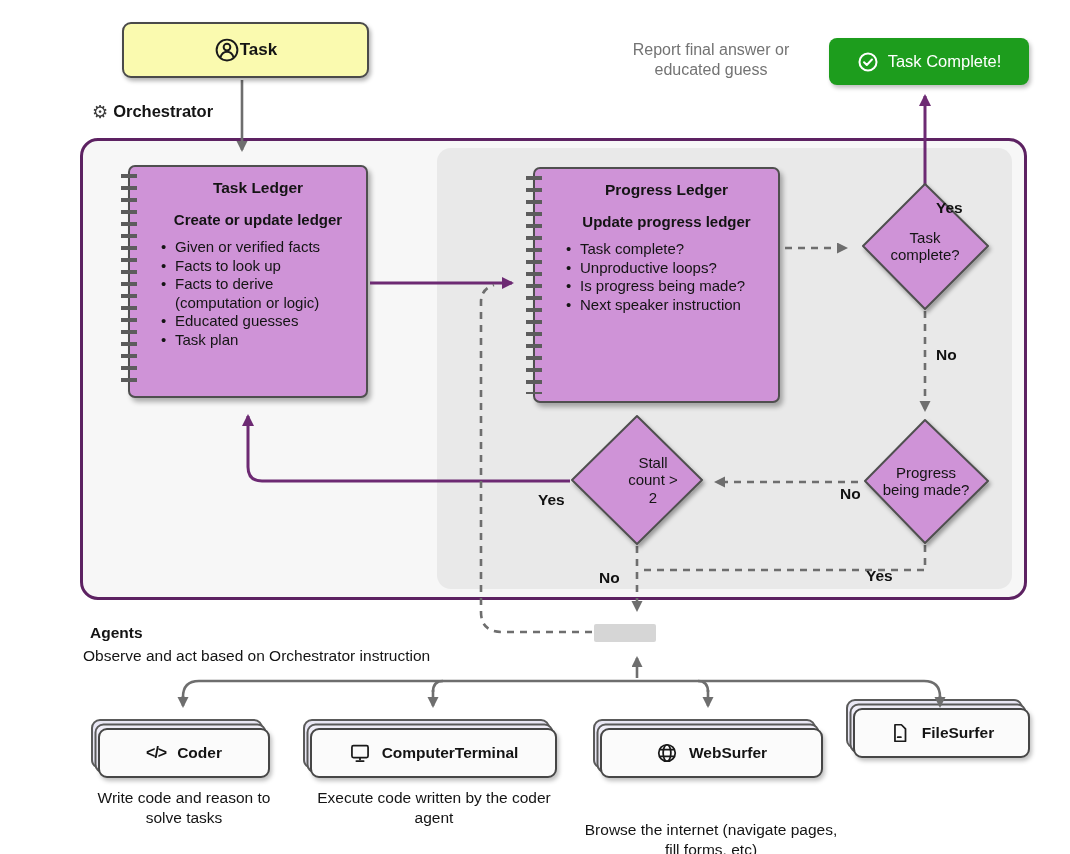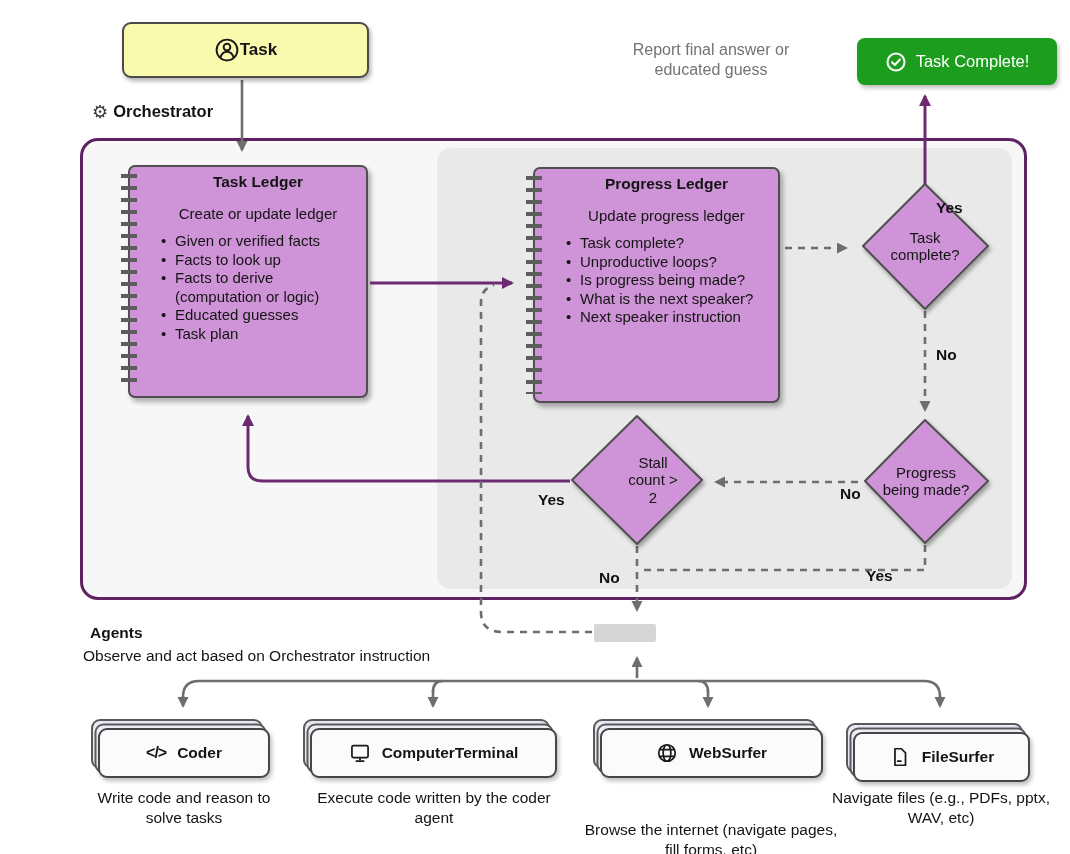--- a/index.html
+++ b/index.html
@@ -16,38 +16,38 @@
 
   .orch-label{left:92px;top:102px;display:flex;align-items:center;gap:5px;
     font-size:16.5px;font-weight:bold;z-index:4;}
   .gear{font-size:18px;font-weight:normal;color:#3c3c3c;line-height:1;}
 
   .report-note{left:602px;top:40px;width:218px;text-align:center;
     font-size:16px;line-height:1.28;color:#737373;z-index:4;}
 
   .complete-btn{left:829px;top:38px;width:200px;height:47px;background:#1d9d1d;
     border-radius:8px;display:flex;align-items:center;justify-content:center;gap:9px;
-    color:#ffffff;font-size:16.5px;box-shadow:2px 3px 4px rgba(0,0,0,0.25);z-index:4;margin-left:28px;}
+    color:#ffffff;font-size:16.5px;box-shadow:2px 3px 4px rgba(0,0,0,0.25);z-index:4;}
 
   
   .orch-box{left:80px;top:138px;width:947px;height:462px;background:#f7f7f7;
     border:3px solid #5d2262;border-radius:18px;box-sizing:border-box;z-index:1;}
   .inner-panel{left:437px;top:148px;width:575px;height:441px;background:#e9e9e9;
     border-radius:14px;z-index:1;}
 
   
   .ledger{background:#cf93d7;border:2px solid #4f4f4f;border-radius:7px;
     box-sizing:border-box;box-shadow:3px 4px 5px rgba(0,0,0,0.3);
-    padding:6px 8px 8px 28px;z-index:2;}
+    padding:12px 8px 8px 28px;z-index:2;}
   .ledger::before{content:"";position:absolute;left:-9px;top:7px;bottom:7px;width:16px;
     background:repeating-linear-gradient(to bottom,#5c5c5c 0 4px,transparent 4px 12px);}
   .task-ledger{left:128px;top:165px;width:240px;height:233px;}
   .progress-ledger{left:533px;top:167px;width:247px;height:236px;}
   .ledger-title{text-align:center;font-weight:bold;font-size:15.5px;margin-bottom:14px;}
-  .ledger-sub{text-align:center;font-size:15px;margin-bottom:10px;}
+  .ledger-sub{text-align:center;font-size:15px;margin-bottom:10px;font-weight:bold;}
   .ledger ul{list-style:none;margin:0;padding:0;font-size:15px;line-height:1.24;}
   .ledger li{position:relative;padding-left:17px;}
   .ledger li::before{content:"•";position:absolute;left:3px;}
 
   
   .dmd-label{transform:translate(-50%,-50%);text-align:center;font-size:15px;
     line-height:1.15;z-index:4;}
   .edge-label{font-size:15.5px;font-weight:bold;color:#111111;z-index:4;margin-top:41px;}
 
   
@@ -117,21 +117,20 @@
     </ul>
   </div>
 
   <div class="abs ledger progress-ledger">
     <div class="ledger-title">Progress Ledger</div>
     <div class="ledger-sub">Update progress ledger</div>
     <ul>
       <li>Task complete?</li>
       <li>Unproductive loops?</li>
       <li>Is progress being made?</li>
-      <li>What is the next speaker?</li>
       <li>Next speaker instruction</li>
     </ul>
   </div>
 
   <svg id="wires" class="abs" width="1070" height="854" viewBox="0 0 1070 854">
     <defs>
       <marker id="ag" markerUnits="userSpaceOnUse" markerWidth="12" markerHeight="12" refX="9" refY="5.5" orient="auto">
         <path d="M0,0 L11,5.5 L0,11 z" fill="#6e6e6e"></path>
       </marker>
       <marker id="ap" markerUnits="userSpaceOnUse" markerWidth="13" markerHeight="13" refX="10" refY="6" orient="auto">
@@ -215,26 +214,25 @@
       <svg width="22" height="22" viewBox="0 0 24 24">
         <circle cx="12" cy="12" r="9" fill="none" stroke="#1a1a1a" stroke-width="1.9"></circle>
         <ellipse cx="12" cy="12" rx="4.2" ry="9" fill="none" stroke="#1a1a1a" stroke-width="1.9"></ellipse>
         <path d="M3.6,8.4 H20.4 M3.6,15.6 H20.4" stroke="#1a1a1a" stroke-width="1.9" fill="none"></path>
       </svg>
       <span class="agent-name">WebSurfer</span>
     </div>
   </div>
   <div class="abs agent-caption" style="left:711px;width:270px;margin-top:32px;">Browse the internet (navigate pages, fill forms, etc)</div>
 
-  <div class="abs agent-stack" style="left:853px;top:732px;width:177px;">
+  <div class="abs agent-stack" style="left:853px;top:708px;width:177px;">
     <div class="card-layer layer2"></div>
     <div class="card-layer layer1"></div>
     <div class="card-front">
       <svg width="22" height="22" viewBox="0 0 24 24">
         <path d="M6.5,3 H13.5 L18,7.5 V21 H6.5 Z" fill="none" stroke="#1a1a1a" stroke-width="1.9" stroke-linejoin="round"></path>
         <path d="M9.5,16.5 H13" stroke="#1a1a1a" stroke-width="1.9" stroke-linecap="round"></path>
       </svg>
       <span class="agent-name">FileSurfer</span>
     </div>
   </div>
-  <div class="abs agent-caption" style="left:941px;width:220px;">Navigate files (e.g., PDFs, pptx, WAV, etc)</div>
 
 </div>
 
 </body></html>

